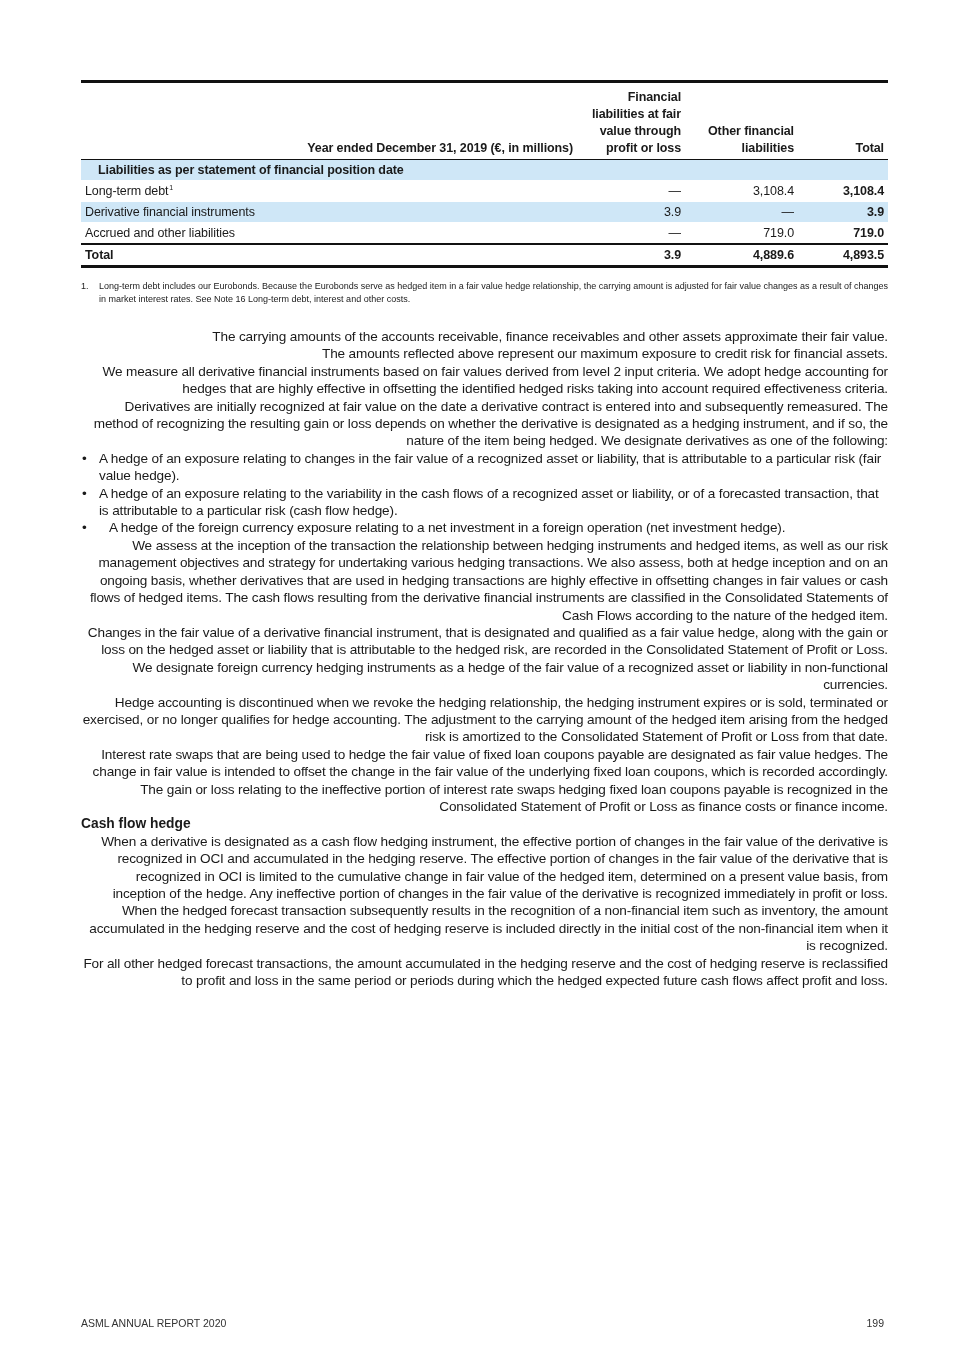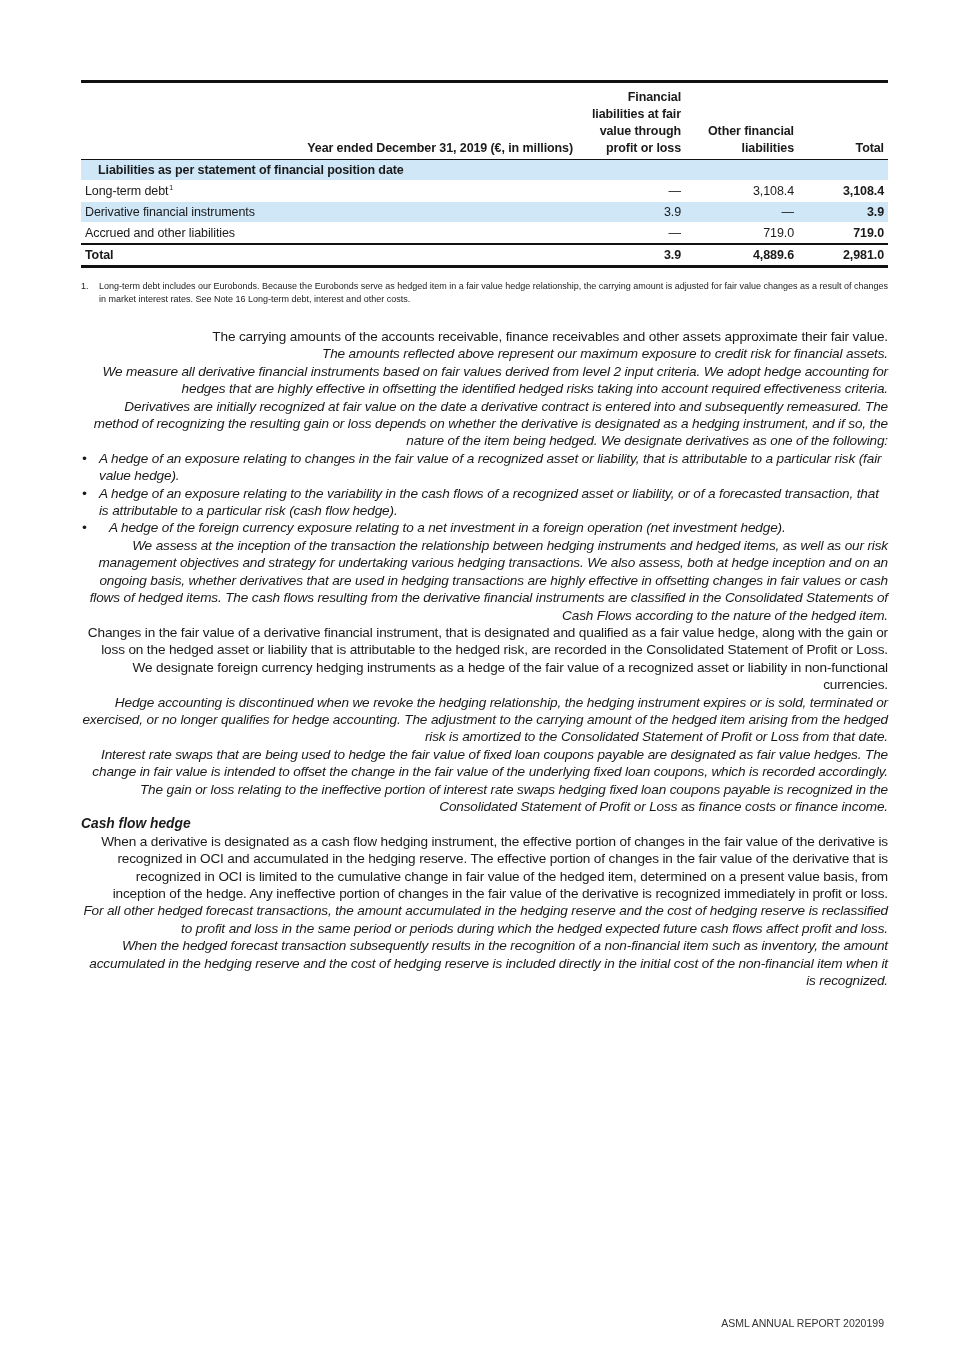--- a/index.html
+++ b/index.html
@@ -24,29 +24,29 @@
     table.fin tr.shade td { background: #cfe7f7; }
     table.fin tr.section td.label { font-weight: bold; background: #cfe7f7; padding-left: 17px; }
     table.fin tr.section td.gap { background: #cfe7f7; }
     table.fin tr.total td { font-weight: bold; border-top: 2px solid #111; border-bottom: 3px solid #111; }
     sup { font-size: 7px; vertical-align: top; position: relative; top: -3px; }
 
     .footnote { margin-top: 12px; font-size: 9px; line-height: 13px; color: #222; display: flex; }
     .footnote .fn-num { width: 18px; flex: none; }
 
     p.body { font-size: 13.6px; line-height: 17.4px; margin: 0; letter-spacing: -0.15px; text-align: right; }
-    .gap-block { margin-top: 17px; font-style: italic; }
+    .gap-block { margin-top: 17px; }
     h3.sub { font-size: 13.8px; font-weight: bold; margin: 0; line-height: 17.4px; }
 
     ul.bullets { list-style: none; margin: 0; padding: 0; }
     ul.bullets li { position: relative; padding-left: 18px; font-size: 13.6px; line-height: 17.4px; letter-spacing: -0.15px; }
     ul.bullets li .dot { position: absolute; left: 1px; top: 0; }
     ul.bullets li.indent .txt { padding-left: 10px; }
 
-    .footer { position: absolute; left: 81px; top: 1317px; width: 803px; font-size: 10.5px; color: #333; display: flex; justify-content: flex-end; }
+    .footer { position: absolute; left: 81px; top: 1317px; width: 803px; font-size: 10.5px; color: #333; display: flex; justify-content: space-between; }
   </style>
 </head>
 <body>
 
 <div class="page">
 
   <table class="fin">
     <thead>
       <tr class="top-rule">
           <th colspan="4"></th>
@@ -78,21 +78,21 @@
       <tr>
         <td>Accrued and other liabilities</td>
         <td class="num">—</td>
         <td class="num">719.0</td>
         <td class="num bold">719.0</td>
       </tr>
       <tr class="total">
         <td>Total</td>
         <td class="num">3.9</td>
         <td class="num">4,889.6</td>
-        <td class="num">2,981.0</td>
+        <td class="num">4,893.5</td>
       </tr>
     </tbody>
   </table>
 
   <div class="footnote">
     <span class="fn-num">1.</span>
     <span>Long-term debt includes our Eurobonds. Because the Eurobonds serve as hedged item in a fair value hedge relationship, the carrying amount is adjusted for fair value changes as a result of changes in market interest rates. See Note 16 Long-term debt, interest and other costs.</span>
   </div>
 
   <p class="body" style="margin-top:22px">The carrying amounts of the accounts receivable, finance receivables and other assets approximate their fair value.</p>
@@ -107,20 +107,20 @@
   </ul>
 
   <p class="body gap-block">We assess at the inception of the transaction the relationship between hedging instruments and hedged items, as well as our risk management objectives and strategy for undertaking various hedging transactions. We also assess, both at hedge inception and on an ongoing basis, whether derivatives that are used in hedging transactions are highly effective in offsetting changes in fair values or cash flows of hedged items. The cash flows resulting from the derivative financial instruments are classified in the Consolidated Statements of Cash Flows according to the nature of the hedged item.</p>
 
   <p class="body">Changes in the fair value of a derivative financial instrument, that is designated and qualified as a fair value hedge, along with the gain or loss on the hedged asset or liability that is attributable to the hedged risk, are recorded in the Consolidated Statement of Profit or Loss. We designate foreign currency hedging instruments as a hedge of the fair value of a recognized asset or liability in non-functional currencies.</p>
   <p class="body gap-block">Hedge accounting is discontinued when we revoke the hedging relationship, the hedging instrument expires or is sold, terminated or exercised, or no longer qualifies for hedge accounting. The adjustment to the carrying amount of the hedged item arising from the hedged risk is amortized to the Consolidated Statement of Profit or Loss from that date.</p>
   <p class="body gap-block">Interest rate swaps that are being used to hedge the fair value of fixed loan coupons payable are designated as fair value hedges. The change in fair value is intended to offset the change in the fair value of the underlying fixed loan coupons, which is recorded accordingly. The gain or loss relating to the ineffective portion of interest rate swaps hedging fixed loan coupons payable is recognized in the Consolidated Statement of Profit or Loss as finance costs or finance income.</p>
 
   <h3 class="sub gap-block">Cash flow hedge</h3>
   <p class="body">When a derivative is designated as a cash flow hedging instrument, the effective portion of changes in the fair value of the derivative is recognized in OCI and accumulated in the hedging reserve. The effective portion of changes in the fair value of the derivative that is recognized in OCI is limited to the cumulative change in fair value of the hedged item, determined on a present value basis, from inception of the hedge. Any ineffective portion of changes in the fair value of the derivative is recognized immediately in profit or loss.</p>
+  <p class="body gap-block">When the hedged forecast transaction subsequently results in the recognition of a non-financial item such as inventory, the amount accumulated in the hedging reserve and the cost of hedging reserve is included directly in the initial cost of the non-financial item when it is recognized.</p>
   <p class="body gap-block">For all other hedged forecast transactions, the amount accumulated in the hedging reserve and the cost of hedging reserve is reclassified to profit and loss in the same period or periods during which the hedged expected future cash flows affect profit and loss.</p>
-  <p class="body gap-block">When the hedged forecast transaction subsequently results in the recognition of a non-financial item such as inventory, the amount accumulated in the hedging reserve and the cost of hedging reserve is included directly in the initial cost of the non-financial item when it is recognized.</p>
 </div>
 
 <div class="footer">
   <span>ASML ANNUAL REPORT 2020</span>
   <span>199</span>
 </div>
 
 </body></html>

